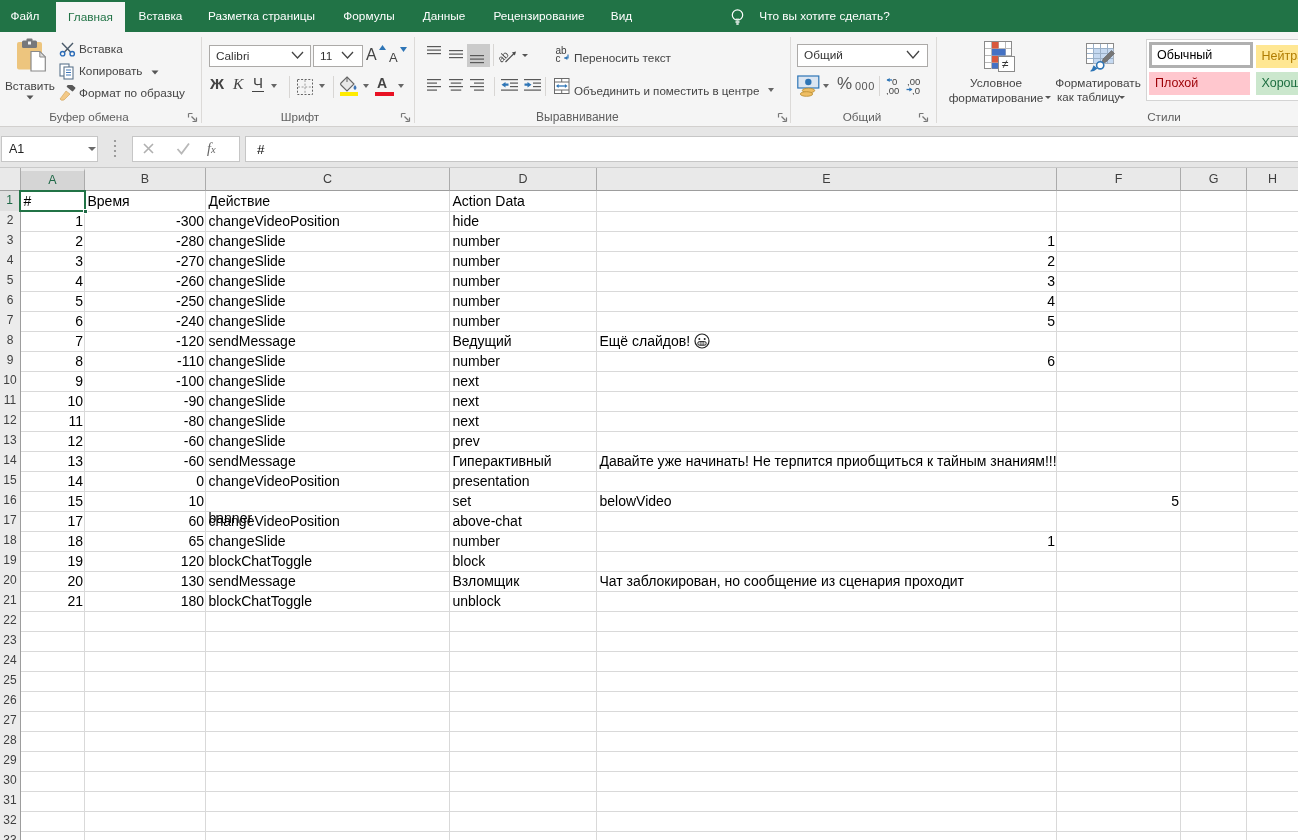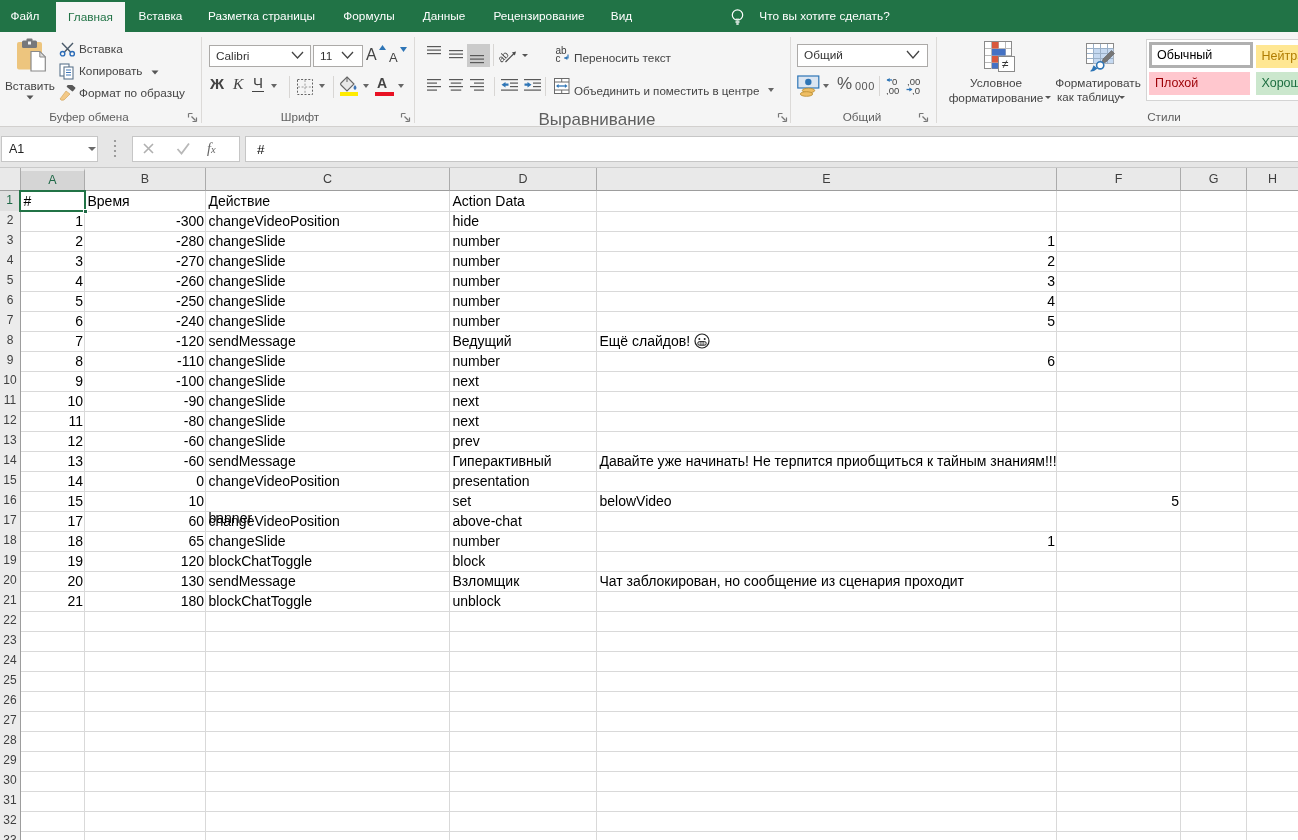--- a/index.html
+++ b/index.html
@@ -511,21 +511,21 @@
 <path d="M2 8l2.6-1.9v3.8zM13.5 8l-2.6-1.9v3.8z" fill="#2e75b6"></path>
 </svg>
     </div>
     <div class="abs icon" style="position: absolute; left: 574px; top: 84px;">
       <div class="rtext" style="font-size:11.6px">Объединить и поместить в центре</div>
     </div>
     <div class="abs icon" style="position: absolute; left: 768px; top: 88px;">
       <div class="dd"></div>
     </div>
     <div class="abs icon" style="position: absolute; left: 536px; top: 110px;">
-      <div style="width:122px;text-align:center;font-size:17px;color:#5f5f5f">Выравнивание</div>
+      <div style="width:122px;font-size:12px;color:#5f5f5f">Выравнивание</div>
     </div>
     <div class="abs icon" style="position: absolute; left: 797px; top: 44px;">
       <div class="combo" style="left:0;top:0;width:131px;height:23px;line-height:21px;padding-left:6px;">Общий</div>
     </div>
     <div class="abs icon" style="position: absolute; left: 906px; top: 50px;">
       <svg width="14" height="10">
         <path d="M1 1l6 7 6-7" stroke="#444" stroke-width="1.3" fill="none"></path>
       </svg>
     </div>
     <div class="abs icon" style="position: absolute; left: 797px; top: 75px;">

